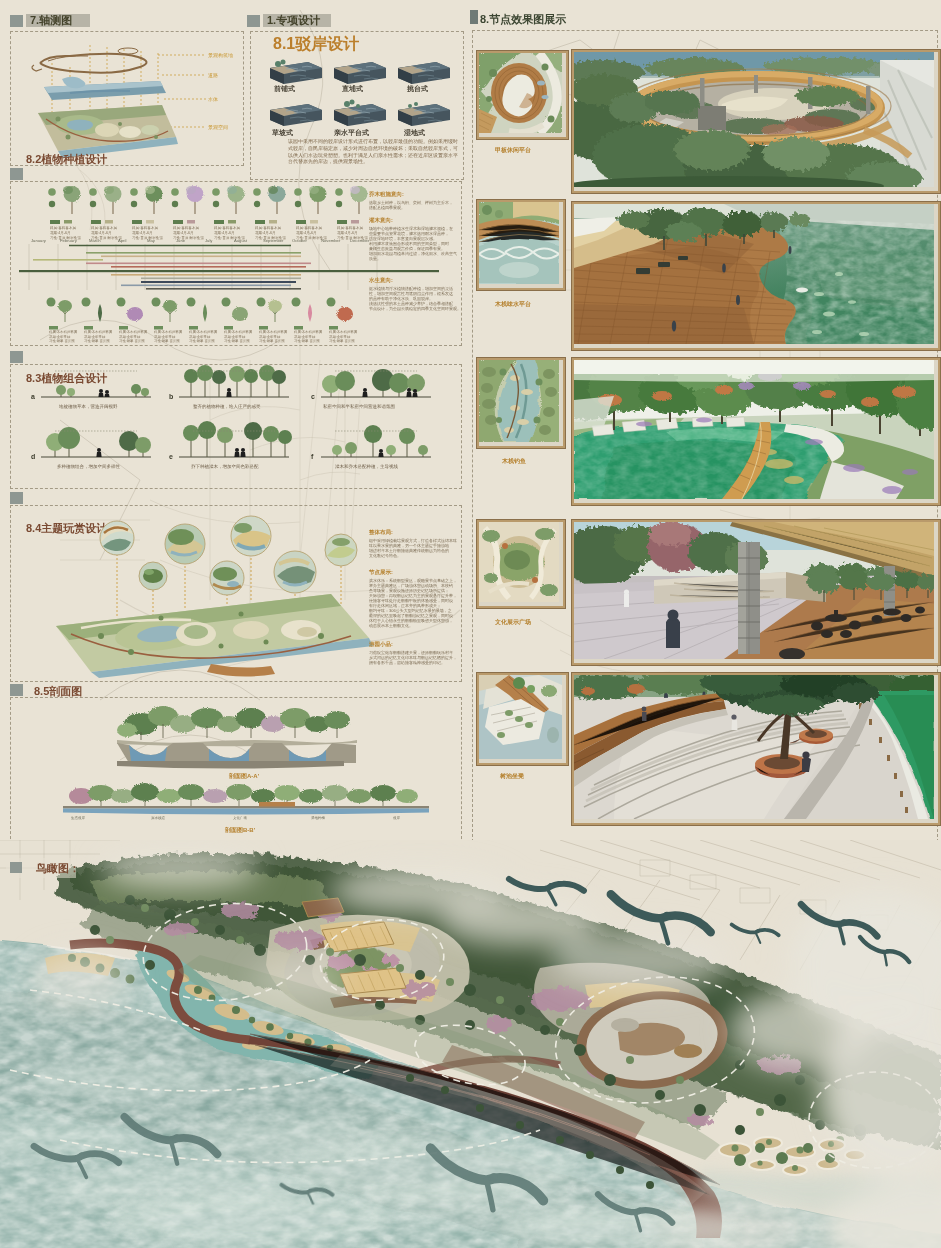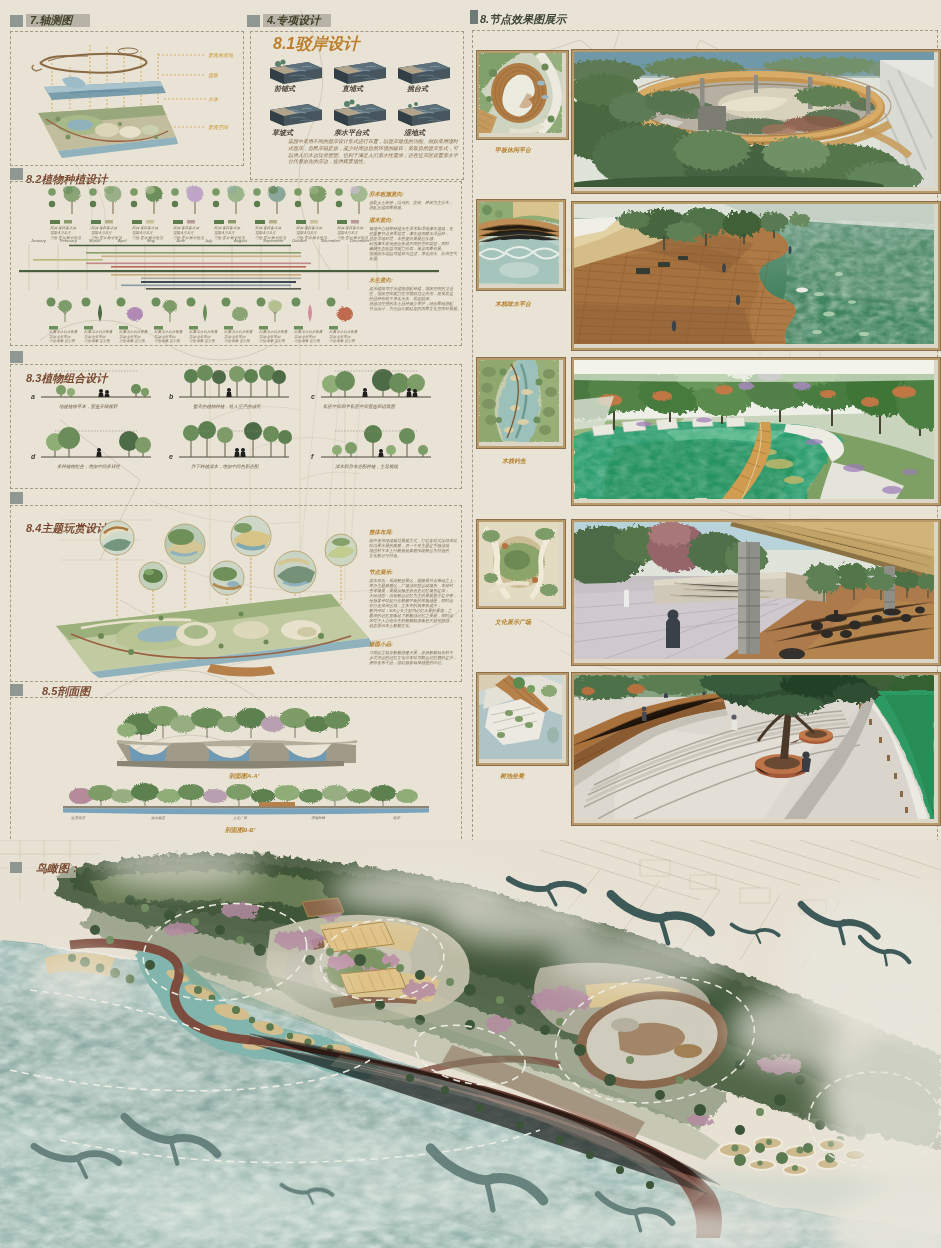--- a/index.html
+++ b/index.html
@@ -1,16 +1,16 @@
 <!DOCTYPE html>
 <html><head><meta charset="utf-8">
 <style>
 html,body{margin:0;padding:0;}
 body{width:941px;height:1248px;overflow:hidden;font-family:"Liberation Sans",sans-serif;background:#e9e3d5;}
-#page{position:relative;width:941px;height:1248px;background:#fef9c3;overflow:hidden;font-style:italic;}
+#page{position:relative;width:941px;height:1248px;background:#fef9c3;overflow:hidden;}
 .abs{position:absolute;}
 .hdrsq{position:absolute;width:13px;height:12px;background:#8e9792;}
 .hdrbar{position:absolute;height:13px;background:#b7b4a7;color:#44432b;font-weight:bold;font-size:11px;line-height:13px;padding:0 4px;}
 .shdr{position:absolute;color:#5f3f2a;font-weight:bold;font-size:11px;}
 .dashbox{position:absolute;border:1px dashed #a39a85;}
 .ocap{position:absolute;color:#b5812e;font-size:6px;font-weight:bold;}
 .tiny{position:absolute;color:#8a7a62;font-size:4.5px;line-height:1.35;}
 .frame{position:absolute;border:2px solid #b99a6b;outline:1px solid #8a6f4a;background:#dcd6c6;}
 </style></head>
 <body>
@@ -111,21 +111,21 @@
 </g>
 <g fill="#c8962f" font-size="5" font-family="Liberation Sans">
 <text x="198" y="26">景观构筑地</text>
         <text x="198" y="46">道路</text>
 <text x="198" y="70">水体</text>
         <text x="198" y="98">景观空间</text>
 </g>
 </svg>
 
 <div class="hdrsq" style="left:247px;top:15px"></div>
-<div class="hdrbar" style="left:263px;top:14px;width:60px">4.专项设计</div>
+<div class="hdrbar" style="left:263px;top:14px;width:60px">1.专项设计</div>
 
 <div class="dashbox" style="left:250px;top:31px;width:212px;height:147px"></div>
 <div class="shdr" style="left:273px;top:34px;color:#bb7f2c;font-size:16px">8.1驳岸设计</div>
 
 <svg class="abs" style="left:252px;top:46px" width="208" height="130" viewBox="0 0 208 130">
 <defs>
 <g id="blk">
 <path d="M0,10 L38,4 L52,10 L52,20 L14,26 L0,20 Z" fill="#46555e"></path>
 <path d="M0,10 L38,4 L52,10 L14,16 Z" fill="#5d717c"></path>
 <path d="M0,10 L14,16 L14,26 L0,20 Z" fill="#333f47"></path>
@@ -154,21 +154,21 @@
         <text x="90" y="45">直埔式</text>
         <text x="155" y="45">挑台式</text>
 <text x="20" y="89">草坡式</text>
         <text x="82" y="89">亲水平台式</text>
         <text x="152" y="89">湿地式</text>
 </g>
 </svg>
 <div class="tiny" style="left:288px;top:138px;width:172px;color:#7c6548;font-size:5px">该园中采用不同的驳岸设计形式进行布置，以驳岸最佳的功能。例如采用缓时式驳岸，自民岸稳定原，减少对周边自然环境的破坏；采取自然驳岸形式，可以供人们水边玩赏憩憩。也利于满足人们亲水性需求；还在近岸区设置亲水平台代替原先的岸边，提供观景场性。</div>
 
 <div class="hdrsq" style="left:10px;top:168px"></div>
-<div class="shdr" style="left:26px;top:172px;color:#7a4a32">8.2植物种植设计</div>
+<div class="shdr" style="left:26px;top:152px;color:#7a4a32">8.2植物种植设计</div>
 <div class="dashbox" style="left:10px;top:181px;width:450px;height:163px"></div>
 
 <svg class="abs" style="left:11px;top:182px" width="448" height="161" viewBox="0 0 448 161">
 <defs>
 <g id="tr1">
           <path d="M0,22 V10" stroke="#7a6a52" stroke-width="1"></path>
           <ellipse cx="0" cy="7" rx="8" ry="8" fill="#9ab088" opacity="0.9"></ellipse>
         </g>
 </defs>
 <circle cx="41" cy="10" r="3.8" fill="#7a9a66"></circle>
@@ -637,21 +637,21 @@
 <text x="358" y="116" font-size="4" fill="#7a6a52">休馆于人心悟永生的船舶舱里唤想天型休憩游，</text>
 <text x="358" y="121" font-size="4" fill="#7a6a52">动态展示本土船舶文化。</text>
 <text x="358" y="140" font-size="5.5" fill="#b5812e" font-weight="bold">游园小品:</text>
 <text x="358" y="148" font-size="4" fill="#7a6a52">习俗院宝储存船舶搭建天景，还原船舶玩乐村年</text>
 <text x="358" y="153" font-size="4" fill="#7a6a52">乡式河运的记忆文化印本味与船运记忆栖的提升，</text>
 <text x="358" y="158" font-size="4" fill="#7a6a52">拥有各形千品，留给旅客精神感受的印记。</text>
 </g>
 </svg>
 
 <div class="hdrsq" style="left:10px;top:684px"></div>
-<div class="shdr" style="left:42px;top:684px;color:#7a4a32">8.5剖面图</div>
+<div class="shdr" style="left:34px;top:684px;color:#7a4a32">8.5剖面图</div>
 <div class="dashbox" style="left:10px;top:697px;width:450px;height:145px"></div>
 <svg class="abs" style="left:11px;top:698px" width="448" height="143" viewBox="0 0 448 143">
 
 <g>
 <g filter="url(#rough)">
 <ellipse cx="130" cy="26" rx="17" ry="11" fill="#5d8050"></ellipse>
 <ellipse cx="152" cy="18" rx="15" ry="10" fill="#7d9c68"></ellipse>
 <ellipse cx="172" cy="26" rx="13" ry="9" fill="#97ae83"></ellipse>
 <ellipse cx="196" cy="20" rx="16" ry="10" fill="#6a8d5a"></ellipse>
 <ellipse cx="218" cy="26" rx="12" ry="8" fill="#8aa474"></ellipse>

